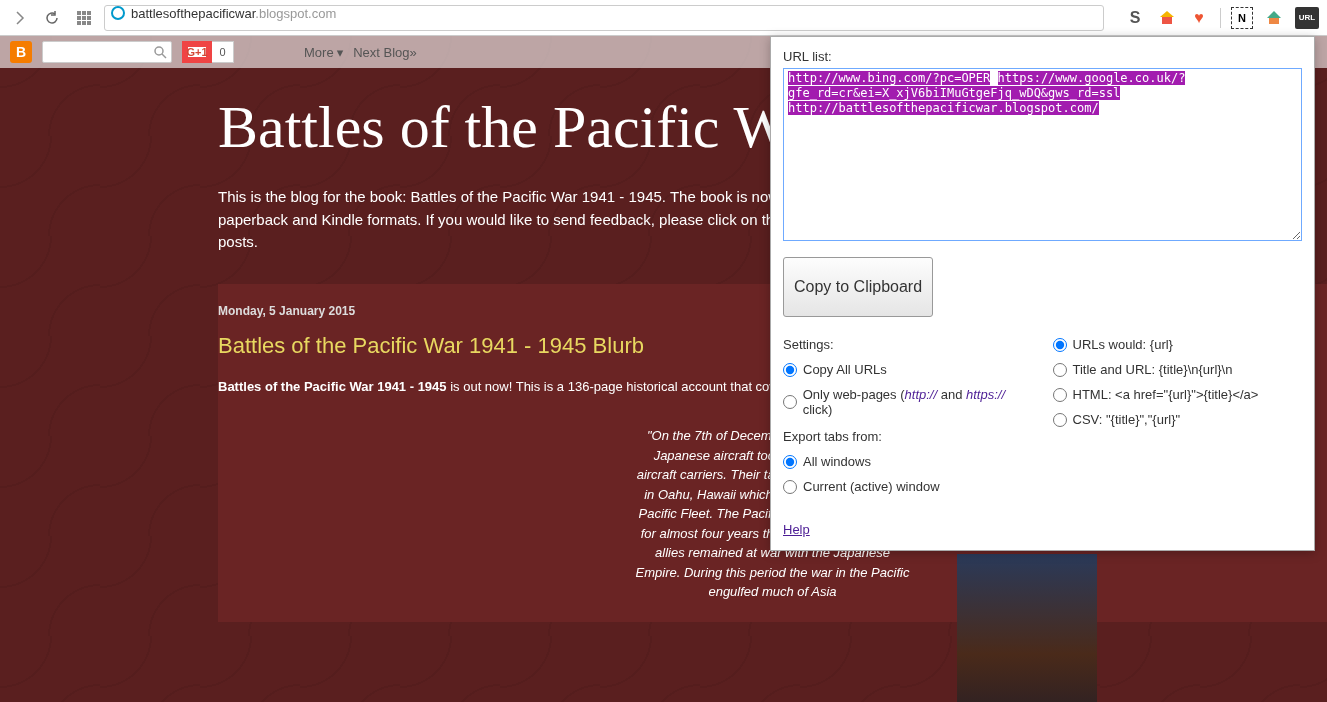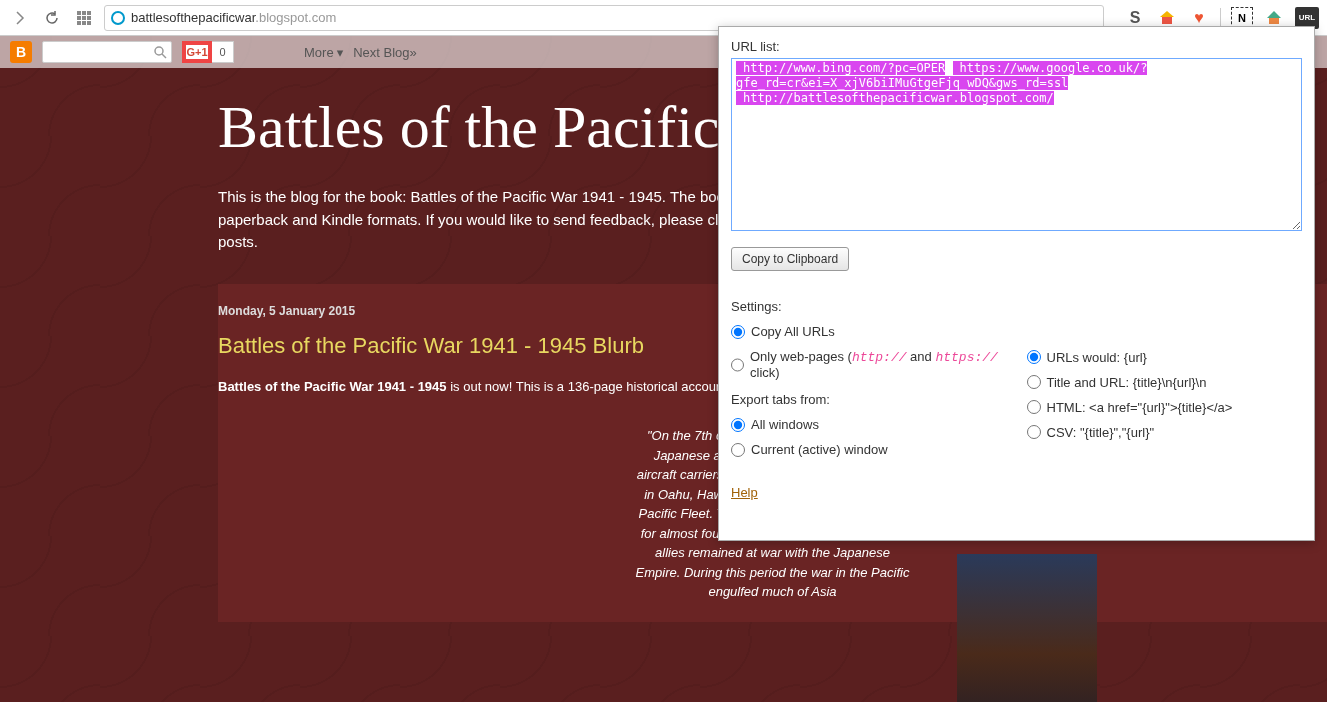--- a/index.html
+++ b/index.html
@@ -1,21 +1,21 @@
 <!DOCTYPE html>
 <html><head>
 <meta charset="utf-8">
 <style>
 * { margin: 0; padding: 0; box-sizing: border-box; }
 body { font-family: Arial, sans-serif; width: 1327px; height: 702px; overflow: hidden; background: #fff; position: relative; }
 
 
 .browser-bar { height: 36px; background: #fff; border-bottom: 1px solid #ccc; display: flex; align-items: center; padding: 0 8px; gap: 8px; }
 .nav-btn { width: 24px; height: 24px; display: flex; align-items: center; justify-content: center; color: #666; font-size: 16px; cursor: pointer; }
-.url-bar { flex: 1; height: 26px; border: 1px solid #ccc; border-radius: 3px; display: flex; align-items: center; padding: 0 6px; gap: 6px; background: #fff; max-width: 1000px; }
+.url-bar { flex: 1; height: 26px; border: 1px solid #ccc; border-radius: 3px; display: flex; padding: 0 6px; gap: 6px; background: #fff; max-width: 1000px; }
 .url-bar .site-icon { width: 14px; height: 14px; border-radius: 50%; border: 2px solid #0099cc; position: relative; }
 .url-text { font-size: 13px; color: #999; }
 .url-text .domain { color: #333; }
 .toolbar-icons { display: flex; gap: 10px; align-items: center; margin-left: auto; }
 .toolbar-icon { width: 22px; height: 22px; display: flex; align-items: center; justify-content: center; font-size: 16px; }
 
 
 .content { position: relative; height: 666px; background: #5a1f1f; overflow: hidden; }
 .bg-pattern {
   position: absolute; inset: 0;
@@ -23,78 +23,78 @@
   background-image: radial-gradient(circle at 0 0, transparent 50px, rgba(0,0,0,0.05) 50px, rgba(0,0,0,0.05) 52px, transparent 52px),
                     radial-gradient(circle at 100px 100px, transparent 50px, rgba(0,0,0,0.05) 50px, rgba(0,0,0,0.05) 52px, transparent 52px);
   background-size: 100px 100px;
 }
 
 
 .blogger-bar { position: relative; height: 32px; background: rgba(255,255,255,0.6); display: flex; align-items: center; padding: 0 10px; gap: 10px; }
 .blogger-logo { width: 22px; height: 22px; background: #f57c00; border-radius: 3px; display: flex; align-items: center; justify-content: center; color: #fff; font-weight: bold; font-size: 14px; }
 .search-box { width: 130px; height: 22px; border: 1px solid #ccc; background: #fff; border-radius: 2px; display: flex; align-items: center; justify-content: flex-end; padding-right: 4px; }
 .gplus { display: flex; align-items: center; gap: 0; }
-.gplus-btn { width: 30px; height: 22px; background: #fff; border: 4px solid #ef4444; display: flex; align-items: center; justify-content: center; font-size: 11px; color: #d34836; font-weight: bold; }
+.gplus-btn { width: 30px; height: 22px; background: #fff; border: 6px solid #ef4444; display: flex; align-items: center; justify-content: center; font-size: 11px; color: #d34836; font-weight: bold; }
 .gplus-count { width: 22px; height: 22px; background: #fff; border: 1px solid #ccc; border-left: none; display: flex; align-items: center; justify-content: center; font-size: 11px; color: #555; }
 .more-btn { color: #555; font-size: 13px; margin-left: 60px; display: flex; align-items: center; gap: 3px; }
 .next-blog { color: #555; font-size: 13px; }
 
 
 .blog-wrap { position: relative; padding: 20px 0 0 218px; }
 .blog-title { font-family: Georgia, serif; color: #fff; font-size: 60px; font-weight: normal; line-height: 1.3; }
 .blog-desc { color: #fff; font-size: 15px; margin-top: 20px; line-height: 1.5; max-width: 900px; }
 .post-area { background: #6a2424; margin-top: 30px; padding: 20px 0 20px 0; }
 .post-date { color: #ddd; font-size: 12px; font-weight: bold; }
 .post-title { color: #e8d860; font-size: 22px; margin-top: 15px; font-weight: normal; }
 .post-body { color: #fff; font-size: 13px; margin-top: 18px; line-height: 1.5; }
 .post-body b { font-weight: bold; }
 .post-quote { color: #fff; font-size: 13px; font-style: italic; margin: 30px auto 0; width: 280px; text-align: center; line-height: 1.5; }
 .sidebar-img { position: absolute; right: 230px; top: 518px; width: 140px; height: 200px; background: linear-gradient(180deg, #2a3a5a 0%, #4a2a1a 50%, #1a1a2a 100%); display: flex; align-items: flex-end; justify-content: center; padding-bottom: 10px; color: #5aaacc; font-weight: bold; font-size: 13px; }
 
 
 .popup {
-  position: absolute; top: 26px; right: 12px;
-  width: 597px; height: 515px;
+  position: absolute; top: 36px; right: 12px;
+  width: 545px; height: 515px;
   background: #fff;
   border: 1px solid #aaa;
   box-shadow: 0 2px 10px rgba(0,0,0,0.25);
   padding: 12px;
   font-size: 13px;
   color: #333;
   z-index: 10;
 }
 .popup-label { margin-bottom: 4px; }
 .url-textarea {
   width: 100%; height: 173px;
   border: 1px solid #6faaff;
   font-family: "Lucida Console", Monaco, monospace;
   font-size: 12px;
   padding: 2px 4px;
   resize: both;
   overflow: auto;
   line-height: 1.25;
 }
-.url-textarea .sel { background: #d946ef; color: #fff; display: inline; padding-left: 7px; }
+.url-textarea .sel { background: #a21caf; color: #fff; display: inline; }
 .popup-btn {
   margin-top: 16px;
-  padding: 4px 10px;
+  padding: 20px 10px;
   background: linear-gradient(#fdfdfd, #e5e5e5);
   border: 1px solid #999;
   border-radius: 3px;
-  font-size: 12px;
+  font-size: 16px;
   color: #333;
   cursor: pointer;
 }
-.settings-row { display: flex; margin-top: 28px; gap: 20px; align-items: center; }
+.settings-row { display: flex; margin-top: 20px; gap: 20px; }
 .settings-col { flex: 1; }
 .settings-col h4 { font-weight: normal; font-size: 13px; margin-bottom: 10px; }
 .radio-row { display: flex; align-items: center; gap: 6px; margin-bottom: 10px; font-size: 13px; color: #333; }
 .radio-row input { width: 14px; height: 14px; }
-.radio-row .ital { font-style: italic; color: #ec4899; font-family: Liberation Mono, monospace; }
-.help-link { color: #a16207; margin-top: 18px; display: inline-block; }
+.radio-row .ital { font-style: italic; color: #4c1d95; }
+.help-link { color: #4c1d95; margin-top: 18px; display: inline-block; }
 .subheading { margin-top: 12px; margin-bottom: 10px; font-size: 13px; }
 </style>
 </head>
 <body>
 
 <div class="browser-bar">
   <div class="nav-btn">
     <svg width="14" height="14" viewBox="0 0 14 14">
         <path d="M4 1 L10 7 L4 13" stroke="#888" stroke-width="1.5" fill="none"></path>
       </svg>

